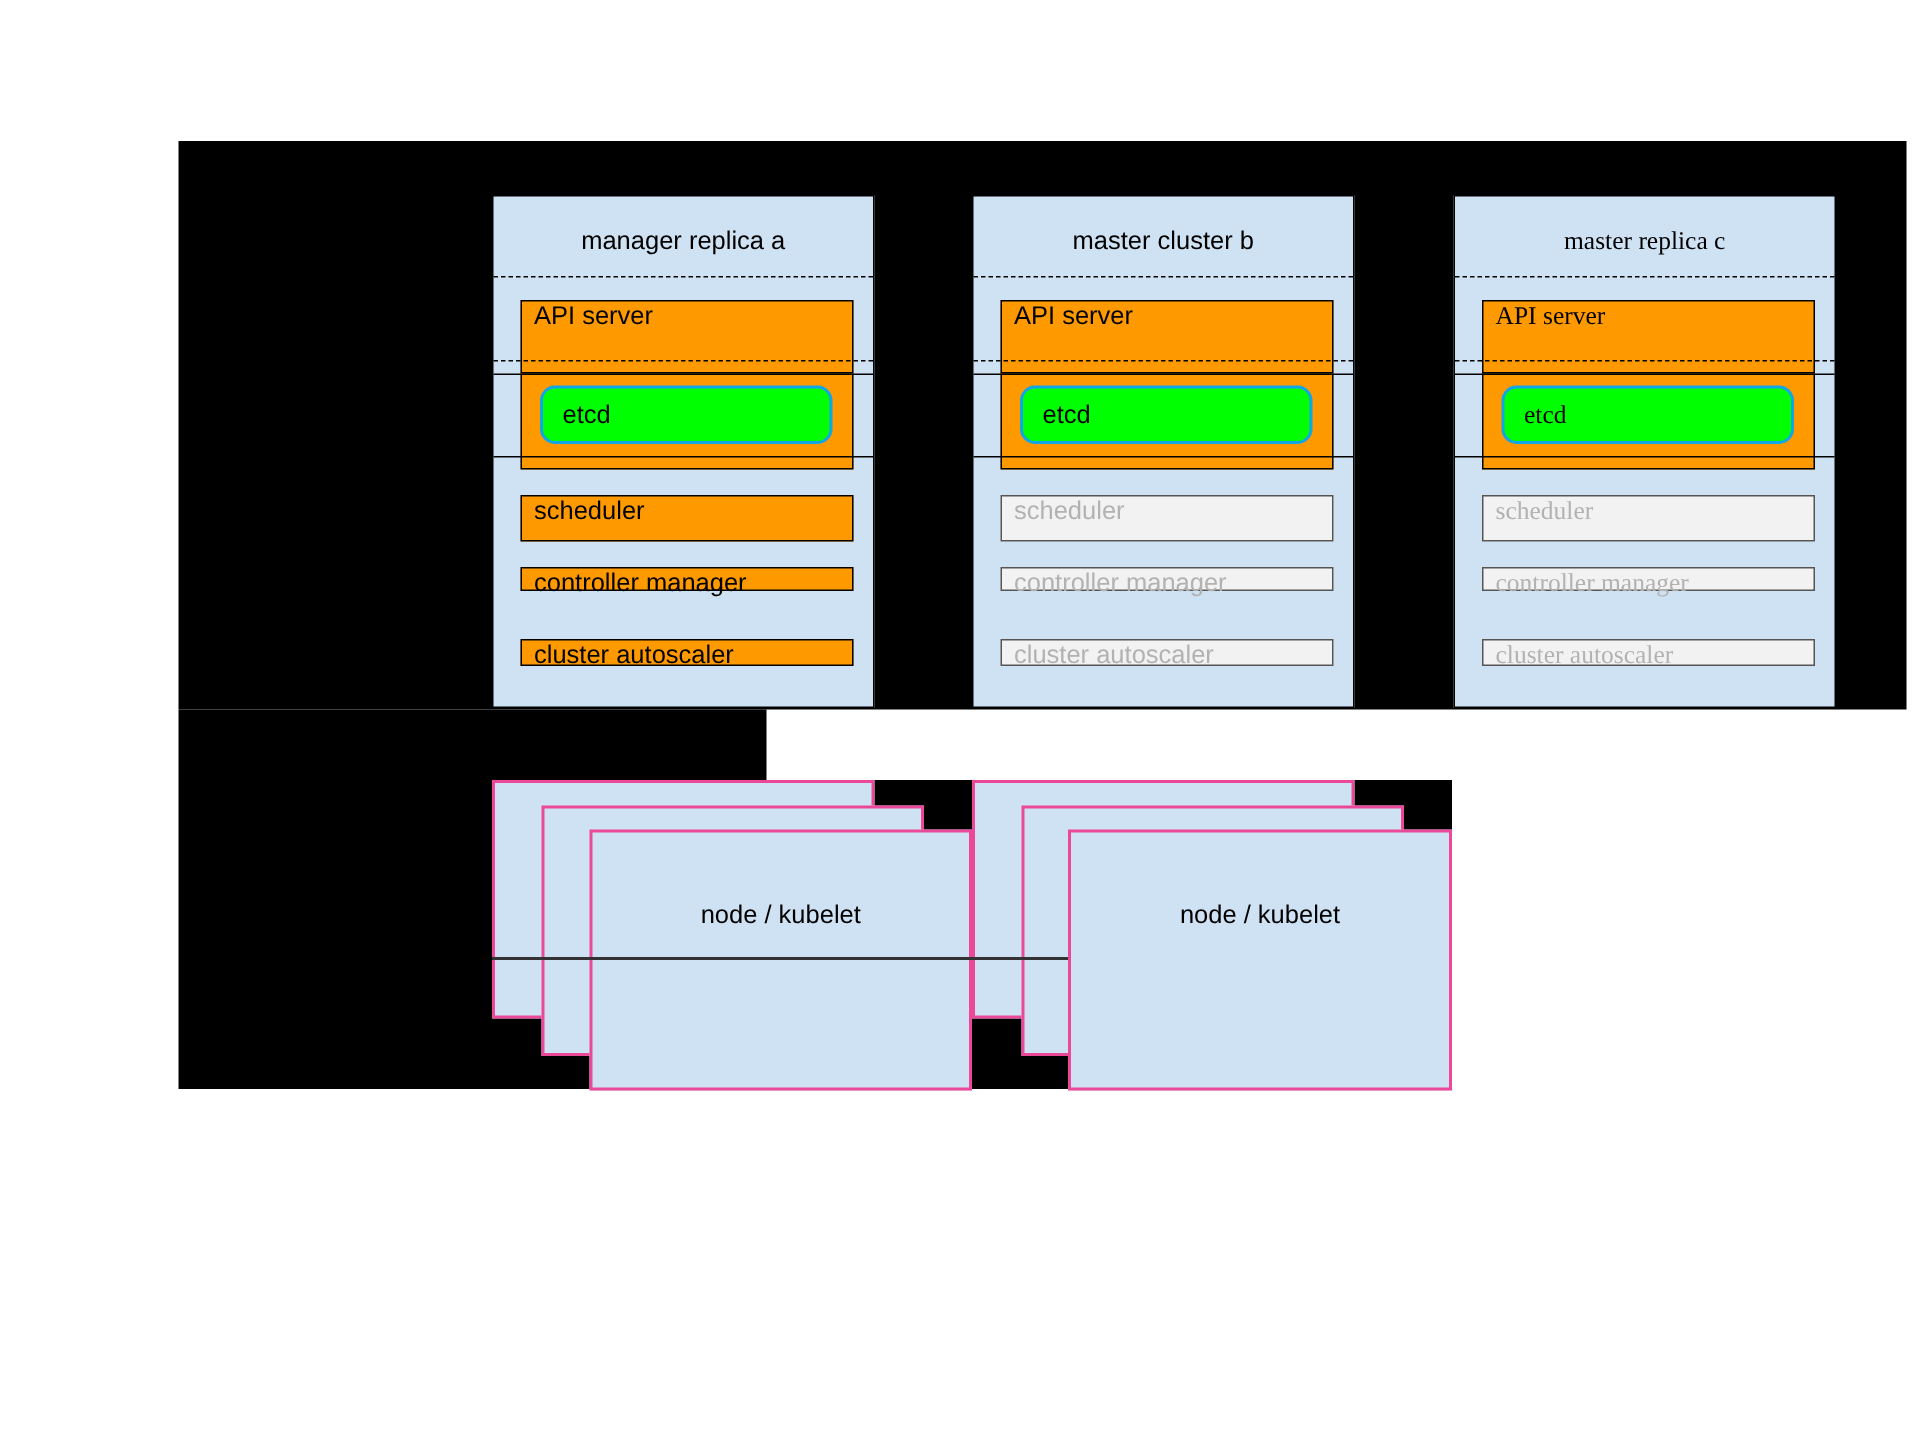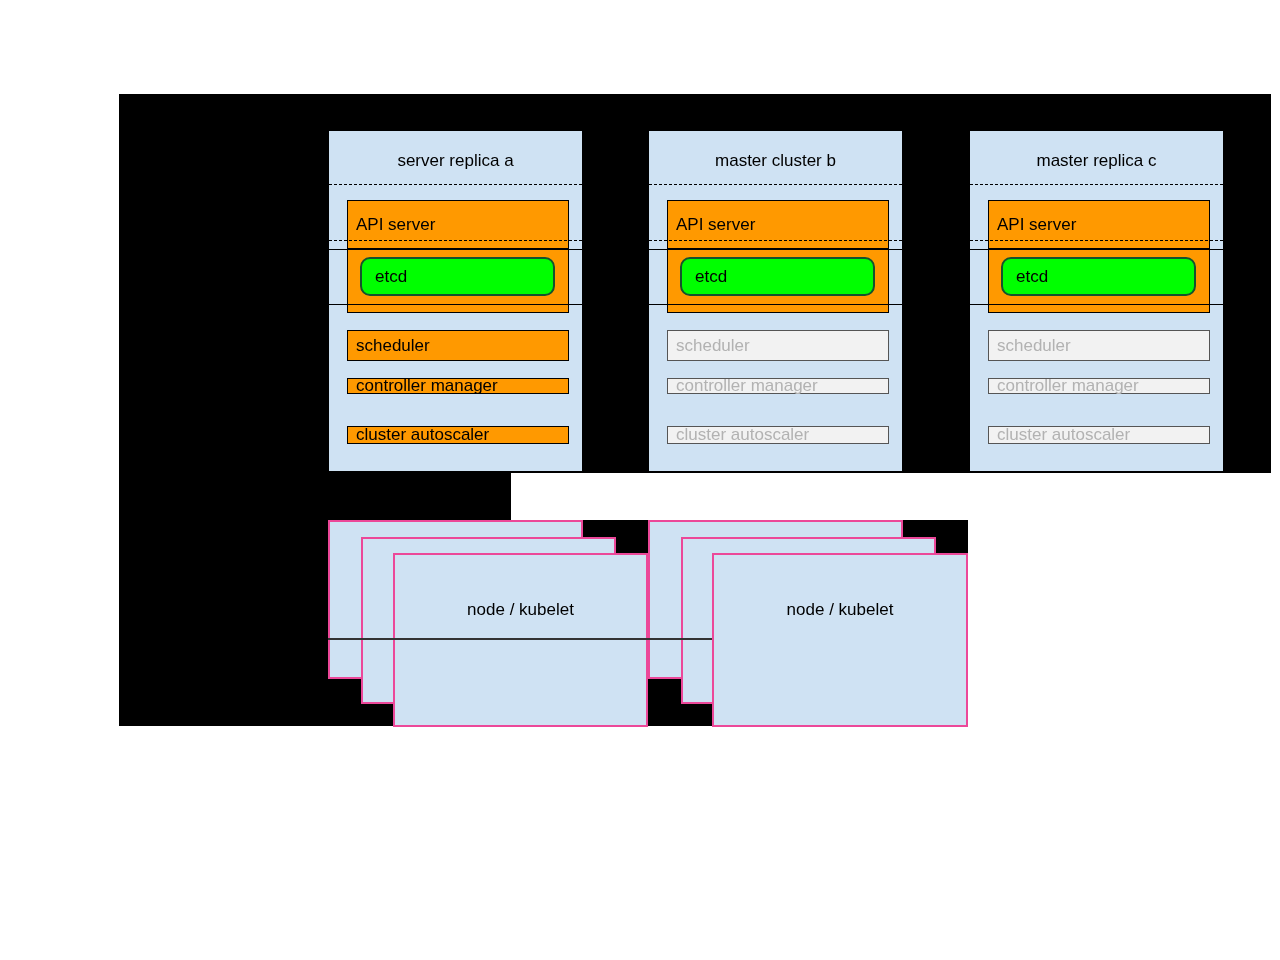--- a/index.html
+++ b/index.html
@@ -6,45 +6,45 @@
   .stage{position:relative;width:1280px;height:960px;overflow:hidden;
          font-family:"Liberation Sans",sans-serif;font-size:17px;color:#000;}
   .abs{position:absolute;box-sizing:border-box;}
   .black{background:#000000;}
   .bluebox{background:#cfe2f3;border:1px solid #000000;}
   .replica{width:255px;top:130px;height:342px;}
   .r-title{left:0;right:0;top:0;height:60px;display:flex;align-items:center;justify-content:center;}
   .hline{left:0;right:0;height:0;}
   .dashed{border-top:1px dashed #000000;}
   .solid{border-top:1px solid #000000;}
-  .comp{left:18px;width:222px;display:flex;align-items:center;padding-left:8px;}
+  .comp{left:18px;width:222px;display:flex;padding-left:8px;}
   .active{background:#ff9900;border:1px solid #000000;color:#000000;}
   .inactive{background:#f2f2f2;border:1px solid #555555;color:#b2b2b2;}
   .apibox{top:69px;height:49px;}
   .etcdwrap{top:118px;height:64px;background:#ff9900;border:1px solid #000000;left:18px;width:222px;}
-  .etcd{left:31px;top:126px;width:195px;height:39px;background:#00ff00;border:2px solid #14532d;
+  .etcd{left:31px;top:126px;width:195px;height:39px;background:#00ff00;border:2px solid #0ea5e9;
         border-radius:10px;display:flex;align-items:center;padding-left:13px;}
   .row1{top:199px;height:31px;}
   .row2{top:247px;height:16px;}
   .row3{top:295px;height:18px;}
   .nodebox{background:#cfe2f3;border:2px solid #ec4899;}
   .n-label{left:0;right:0;top:0;height:110px;display:flex;align-items:center;justify-content:center;}
   .divider{background:#333333;height:2px;}
 </style>
 </head>
 <body>
 
 <div class="stage">
 
   <div class="abs black" style="left:119px;top:94px;width:1152px;height:379px;"></div>
   <div class="abs black" style="left:119px;top:473px;width:392px;height:253px;"></div>
   <div class="abs black" style="left:511px;top:520px;width:457px;height:206px;"></div>
 
   <div class="abs bluebox replica" style="left:328px;">
-    <div class="abs r-title">server replica a</div>
+    <div class="abs r-title">manager replica a</div>
     <div class="abs comp apibox active">
       <span>API server</span>
     </div>
     <div class="abs etcdwrap"></div>
     <div class="abs etcd">
       <span>etcd</span>
     </div>
     <div class="abs hline dashed" style="top:53px;"></div>
     <div class="abs hline dashed" style="top:109px;"></div>
     <div class="abs hline solid" style="top:118px;"></div>
@@ -77,21 +77,21 @@
       <span>scheduler</span>
     </div>
     <div class="abs comp row2 inactive">
       <span>controller manager</span>
     </div>
     <div class="abs comp row3 inactive">
       <span>cluster autoscaler</span>
     </div>
   </div>
 
-  <div class="abs bluebox replica" style="left:969px;">
+  <div class="abs bluebox replica" style="left:969px;font-family:Liberation Serif, serif;">
     <div class="abs r-title">master replica c</div>
     <div class="abs comp apibox active">
       <span>API server</span>
     </div>
     <div class="abs etcdwrap"></div>
     <div class="abs etcd">
       <span>etcd</span>
     </div>
     <div class="abs hline dashed" style="top:53px;"></div>
     <div class="abs hline dashed" style="top:109px;"></div>

